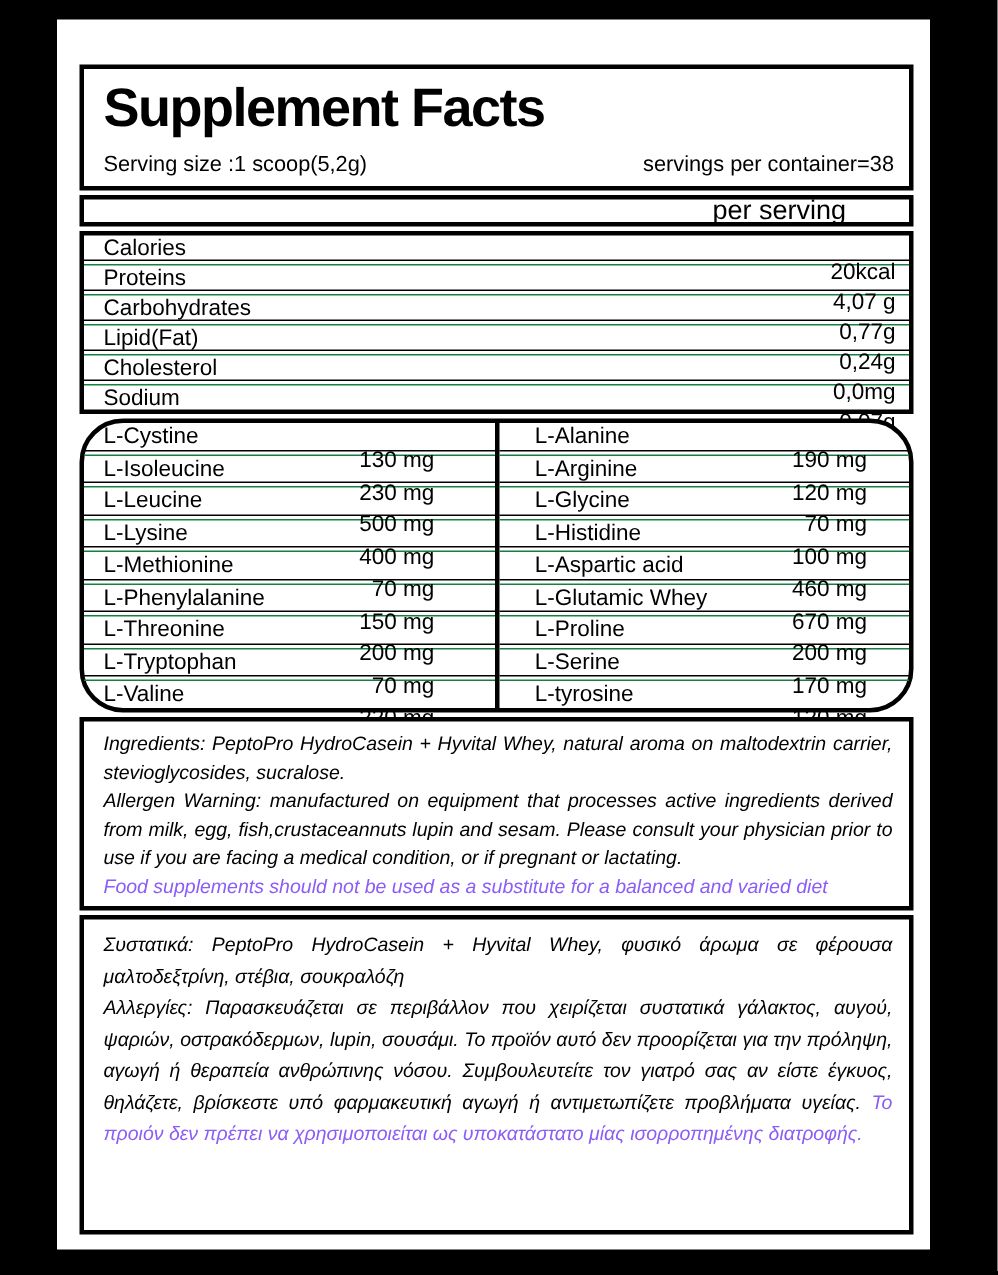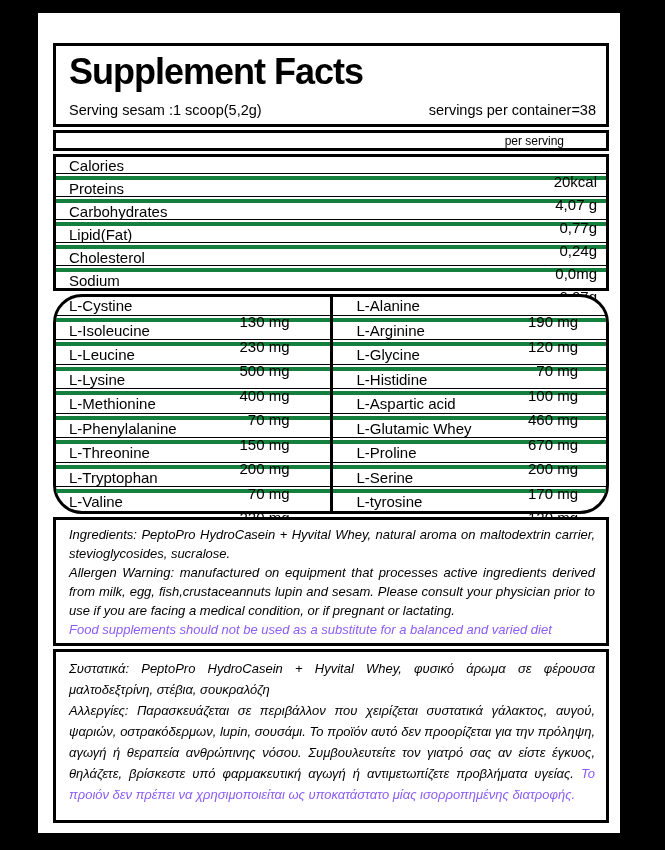--- a/index.html
+++ b/index.html
@@ -19,28 +19,28 @@
 
   .header-box {
     height:84px; display:flex; flex-direction:column; justify-content:space-between;
     padding:8px 10px 6px 13px;
   }
   .title { font-size:36px; font-weight:800; letter-spacing:-1px; line-height:1; margin:0; }
   .serving-row { display:flex; justify-content:space-between; font-size:14.5px; }
 
   .per-serving-box {
     height:21px; display:flex; justify-content:flex-end; align-items:center;
-    padding-right:42px; font-size:12px;
+    padding-right:42px; font-size:18px;
   }
 
   .row {
     display:flex; justify-content:space-between; align-items:center;
     height:16px; padding:0 9px 0 13px; font-size:15px; line-height:1;
   }
-  .row:not(:first-child) { border-top:4px solid #15803d; }
+  .row:not(:first-child) { border-top:1px solid #15803d; }
   .row:not(:last-child) { border-bottom:1px solid #000; margin-bottom:2px; }
   .row .val { text-align:right;margin-top:32px; }
 
   .amino-grid { display:grid; grid-template-columns:1fr 3px 1fr;border-radius:29px; }
   .amino-grid .divider { background:#000; }
   .amino-grid .row { height:17.5px; }
   .col-left .row { padding:0 40px 0 13px; }
   .col-right .row { padding:0 28px 0 24px; }
 
   .text-box { padding:5px 11px 4px 13px; font-size:13px; }
@@ -52,21 +52,21 @@
   .greek-box p { line-height:21px; }
 </style>
 </head>
 <body>
 
 <div class="paper">
 
   <div class="box header-box">
     <h1 class="title">Supplement Facts</h1>
     <div class="serving-row">
-      <span>Serving sesam :1 scoop(5,2g)</span>
+      <span>Serving size :1 scoop(5,2g)</span>
       <span>servings per container=38</span>
     </div>
   </div>
 
   <div class="box per-serving-box">
     <span>per serving</span>
   </div>
 
   <div class="box">
     <div class="row">

